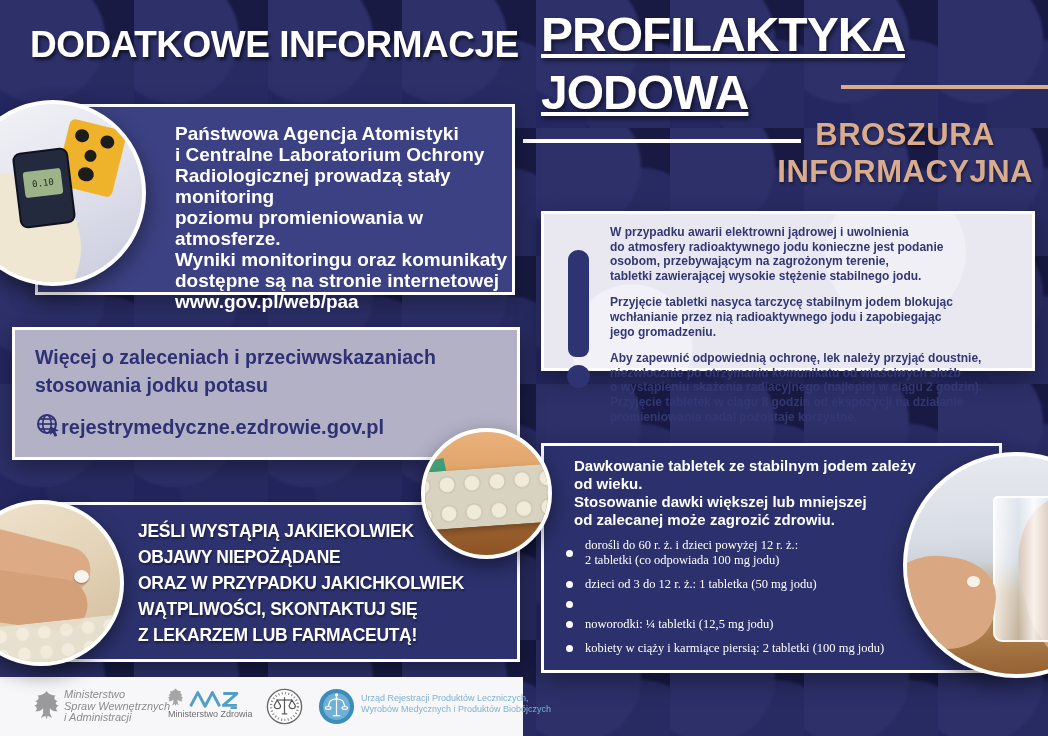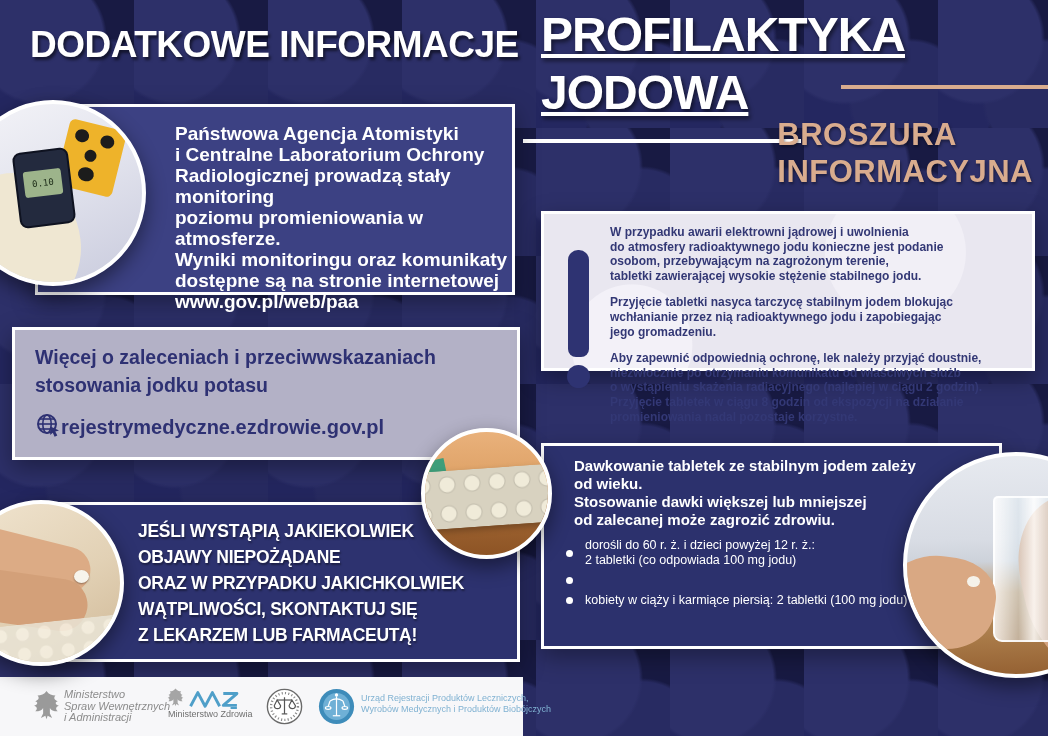--- a/index.html
+++ b/index.html
@@ -16,21 +16,21 @@
   .abs{position:absolute;}
   .prel{white-space:pre-line;}
   .box{position:absolute;border:3px solid #ffffff;box-sizing:border-box;box-shadow:0 8px 22px rgba(0,0,0,.35);}
   .circle{position:absolute;border:4px solid #ffffff;border-radius:50%;overflow:hidden;box-sizing:border-box;box-shadow:0 8px 20px rgba(0,0,0,.45);}
 
   
   .h-left{left:30px;top:24px;font-size:37px;font-weight:bold;color:#fff;letter-spacing:-0.5px;text-shadow:2px 3px 3px rgba(0,0,0,.55);z-index:2;}
   .h-right{left:541px;top:6px;font-size:48px;line-height:58px;font-weight:bold;color:#fff;letter-spacing:-1px;text-shadow:2px 3px 4px rgba(0,0,0,.55);z-index:2;text-decoration:underline;}
   .rule-white{left:523px;top:139px;width:278px;height:4px;background:#fff;z-index:2;}
   .rule-tan{left:841px;top:85px;width:207px;height:4px;background:#d9ac8e;z-index:2;}
-  .h-sub{right:15px;top:116px;text-align:left;font-size:31px;line-height:37px;font-weight:bold;color:#d9ac8e;letter-spacing:0.5px;text-shadow:1px 2px 3px rgba(0,0,0,.4);z-index:2;}
+  .h-sub{right:15px;top:116px;text-align:center;font-size:31px;line-height:37px;font-weight:bold;color:#d9ac8e;letter-spacing:0.5px;text-shadow:1px 2px 3px rgba(0,0,0,.4);z-index:2;}
 
   
   .monitoring{left:35px;top:104px;width:480px;height:191px;background:#3c4183;z-index:2;}
   .monitoring-text{position:absolute;left:137px;top:16px;font-size:19px;line-height:21px;font-weight:bold;color:#fff;}
   .photo-dosimeter{left:-40px;top:100px;width:186px;height:186px;z-index:4;background:linear-gradient(155deg,#f4f4f8 0%,#e3e4ee 45%,#c9cbdd 100%);}
   .trefoil{position:absolute;left:98px;top:20px;width:58px;height:68px;background:#eeb32a;transform:rotate(14deg);border-radius:6px;}
   .trefoil i{position:absolute;background:#1c1c1c;border-radius:50%;}
   .glove{position:absolute;left:-34px;top:72px;width:152px;height:150px;background:#efe7d2;border-radius:50% 45% 55% 50%;transform:rotate(-18deg);}
   .device{position:absolute;left:52px;top:46px;width:52px;height:72px;background:#232a3e;border:2px solid #0e1220;border-radius:8px;transform:rotate(-7deg);}
   .device-screen{position:absolute;left:60px;top:66px;width:38px;height:26px;background:#9db48b;border-radius:3px;transform:rotate(-7deg);font-size:9px;color:#1c2b17;font-family:"DejaVu Sans Mono",monospace;display:flex;align-items:center;justify-content:center;}
@@ -60,23 +60,23 @@
 
   
   .warning{left:541px;top:211px;width:494px;height:160px;background:#e9e7f0;z-index:2;
     background-image:radial-gradient(circle at 18% 85%, #f3f1f8 0 60px, rgba(0,0,0,0) 61px),radial-gradient(circle at 72% 25%, #f1eff6 0 70px, rgba(0,0,0,0) 71px);}
   .excl-bar{position:absolute;left:24px;top:36px;width:21px;height:107px;background:#2e3372;border-radius:10px 10px 8px 8px;}
   .excl-dot{position:absolute;left:23px;top:151px;width:23px;height:23px;border-radius:50%;background:#2e3372;}
   .warning-text{position:absolute;left:66px;top:11px;right:8px;font-size:12px;line-height:14.6px;font-weight:bold;color:#333875;}
   .warning-text p{margin:0 0 12px 0;}
 
   
-  .dosage{left:541px;top:443px;width:461px;height:206px;background:#2c316d;z-index:2;}
+  .dosage{left:541px;top:443px;width:461px;height:230px;background:#2c316d;z-index:2;}
   .dosage-heading{position:absolute;left:30px;top:11px;font-size:15px;line-height:18px;font-weight:bold;color:#fff;}
-  .dosage-list{position:absolute;left:0;top:92px;margin:0;padding:0;list-style:none;width:390px;}
+  .dosage-list{position:absolute;left:0;top:92px;margin:0;padding:0;list-style:none;width:390px;font-family:Liberation Serif, serif;}
   .dosage-list li{display:flex;align-items:center;margin-bottom:9px;}
   .dot{width:7px;height:7px;margin:0 12px 0 22px;background:#fff;border-radius:50%;flex:0 0 auto;}
   .item-text{font-size:12.5px;line-height:15px;color:#fff;}
 
   
   .photo-glass{left:903px;top:452px;width:226px;height:226px;z-index:5;
     background:linear-gradient(178deg,#e7eaf0 0%,#d8dce4 38%,#cdd2da 48%,#bd9a6e 62%,#a97a48 82%,#935f31 100%);}
   .hand-right{position:absolute;right:-34px;top:36px;width:136px;height:184px;background:#d4a37f;border-radius:40% 30% 40% 50%;transform:rotate(-12deg);}
   .glass{position:absolute;left:86px;top:40px;width:78px;height:142px;border:2px solid rgba(255,255,255,.85);border-radius:5px 5px 9px 9px;
     background:linear-gradient(90deg,rgba(255,255,255,.8),rgba(222,233,240,.5) 30%,rgba(255,255,255,.85) 50%,rgba(212,227,236,.5) 75%,rgba(255,255,255,.8));}
@@ -186,20 +186,28 @@
 Stosowanie dawki większej lub mniejszej
 od zalecanej może zagrozić zdrowiu.</div>
     <ul class="dosage-list">
       <li>
           <span class="dot"></span>
           <span class="item-text prel">dorośli do 60 r. ż. i dzieci powyżej 12 r. ż.:
 2 tabletki (co odpowiada 100 mg jodu)</span>
         </li>
       <li>
           <span class="dot"></span>
+          <span class="item-text prel">dzieci od 3 do 12 r. ż.: 1 tabletka (50 mg jodu)</span>
+        </li>
+      <li>
+          <span class="dot"></span>
+        </li>
+      <li>
+          <span class="dot"></span>
+          <span class="item-text prel">noworodki: ¼ tabletki (12,5 mg jodu)</span>
         </li>
       <li>
           <span class="dot"></span>
           <span class="item-text prel">kobiety w ciąży i karmiące piersią: 2 tabletki (100 mg jodu)</span>
         </li>
     </ul>
   </section>
   <div class="circle photo-glass">
     <div class="hand-right"></div>
     <div class="glass"></div>

